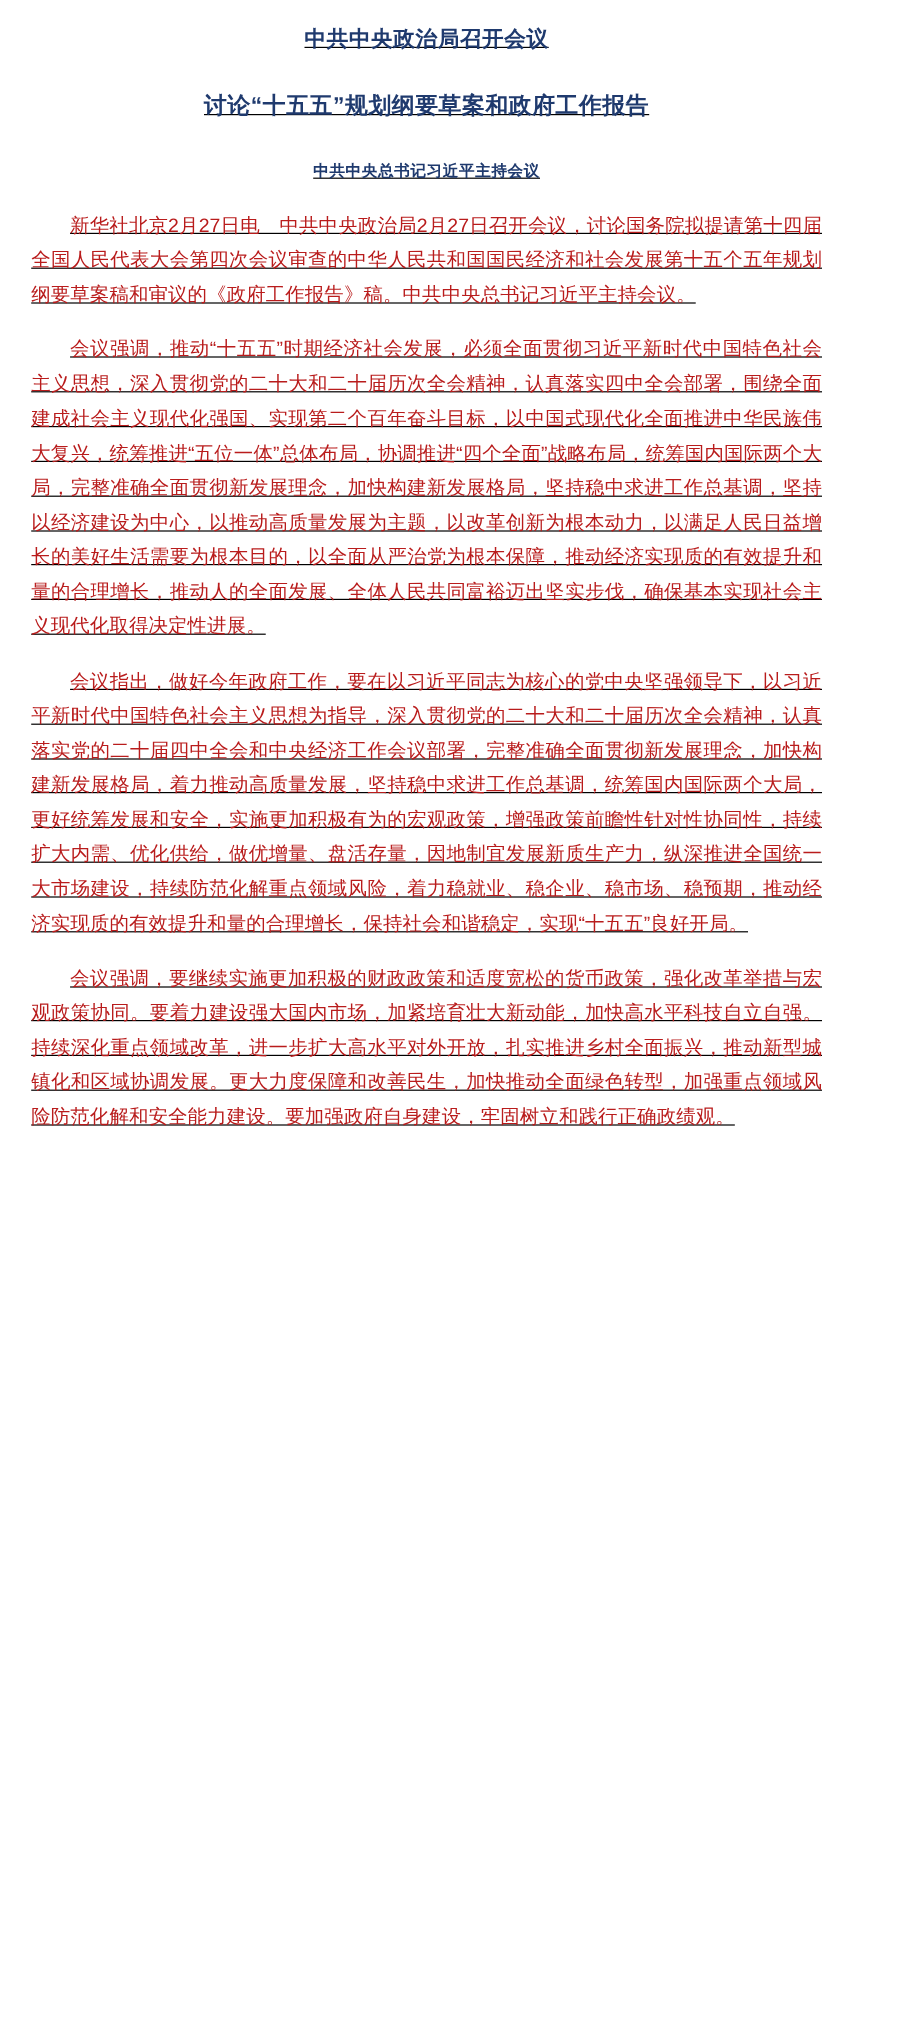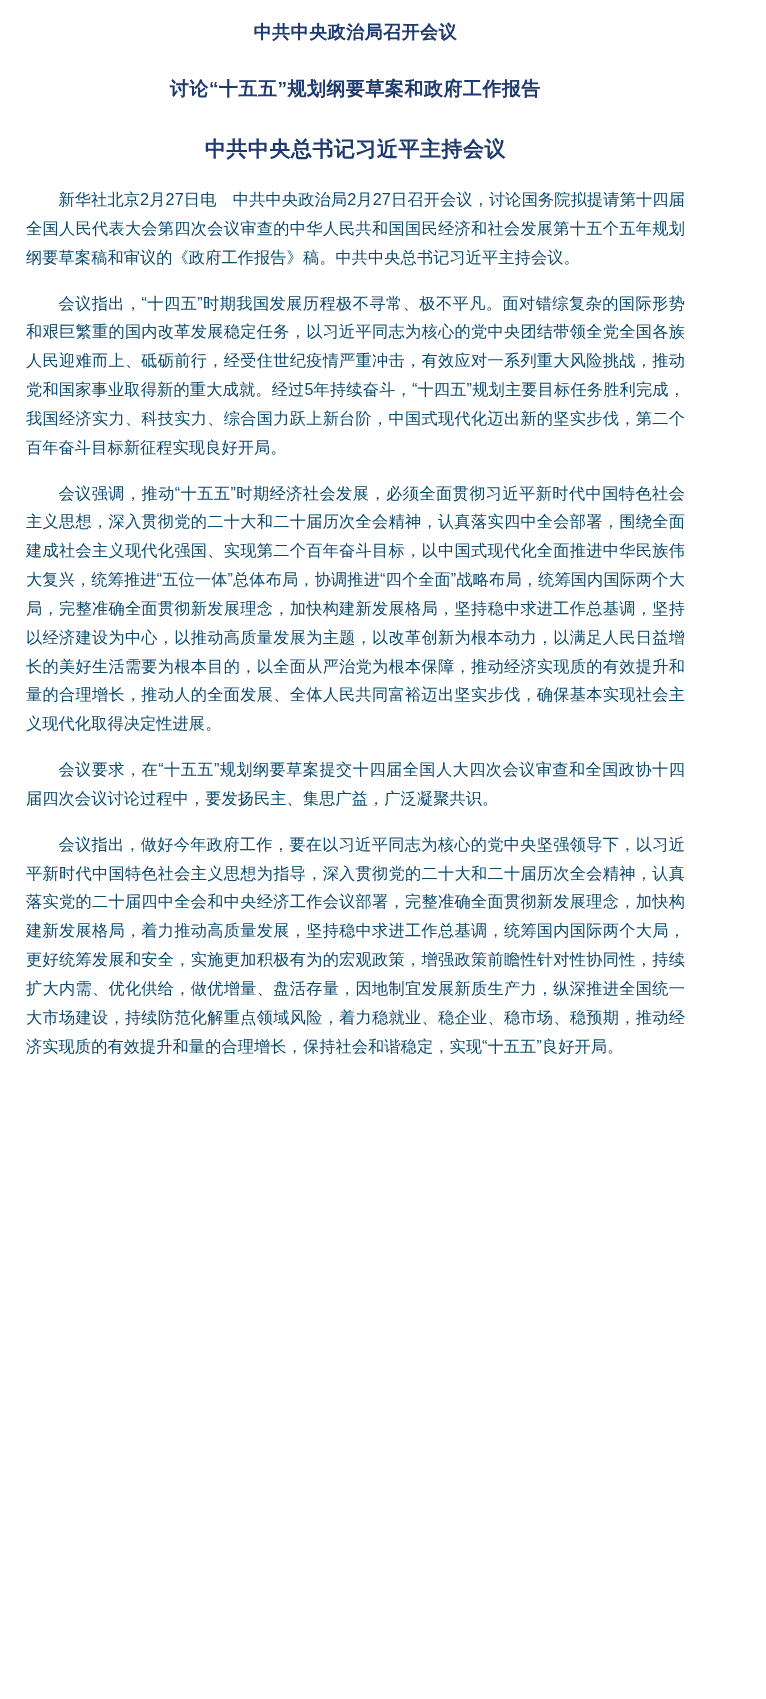--- a/index.html
+++ b/index.html
@@ -10,20 +10,21 @@
   body {
     font-family: "Liberation Serif", "DejaVu Serif", serif;
   }
   .page {
     width: 711px;
     min-height: 1699px;
     box-sizing: border-box;
     background: #ffffff;
     padding: 14px 26px 23px 26px;
     position: relative;
+    text-decoration: underline;
   }
   .headline-block {
     text-align: center;
   }
   .headline {
     color: #1f3a6e;
     font-weight: bold;
     font-size: 17.5px;
     line-height: 1.4;
     letter-spacing: 0.5px;
@@ -33,32 +34,32 @@
   }
   .headline.h-main {
     font-size: 18px;
     padding-top: 6px;
   }
   .headline.h-sub1 {
     font-size: 19px;
     padding-top: 22px;
   }
   .headline.h-sub2 {
-    font-size: 21px;
+    font-size: 13px;
     padding-top: 22px;
     padding-bottom: 16px;
   }
   .body-text {
     margin-top: 6px;
   }
   p.para {
     margin: 0 0 17px 0;
     font-size: 16.2px;
     line-height: 1.78;
-    color: #0c4a6e;
+    color: #b91c1c;
     text-align: justify;
     text-justify: inter-ideograph;
     text-indent: 2em;
     font-family: "Liberation Sans", sans-serif;
     letter-spacing: 0.1px;
   }
   p.para:last-child {
     margin-bottom: 0;
   }
 </style>
@@ -68,19 +69,18 @@
 <div class="page">
 
   <div class="headline-block">
     <h1 class="headline h-main">中共中央政治局召开会议</h1>
     <h2 class="headline h-sub1">讨论“十五五”规划纲要草案和政府工作报告</h2>
     <h2 class="headline h-sub2">中共中央总书记习近平主持会议</h2>
   </div>
 
   <div class="body-text">
     <p class="para">新华社北京2月27日电　中共中央政治局2月27日召开会议，讨论国务院拟提请第十四届全国人民代表大会第四次会议审查的中华人民共和国国民经济和社会发展第十五个五年规划纲要草案稿和审议的《政府工作报告》稿。中共中央总书记习近平主持会议。</p>
-    <p class="para">会议指出，“十四五”时期我国发展历程极不寻常、极不平凡。面对错综复杂的国际形势和艰巨繁重的国内改革发展稳定任务，以习近平同志为核心的党中央团结带领全党全国各族人民迎难而上、砥砺前行，经受住世纪疫情严重冲击，有效应对一系列重大风险挑战，推动党和国家事业取得新的重大成就。经过5年持续奋斗，“十四五”规划主要目标任务胜利完成，我国经济实力、科技实力、综合国力跃上新台阶，中国式现代化迈出新的坚实步伐，第二个百年奋斗目标新征程实现良好开局。</p>
     <p class="para">会议强调，推动“十五五”时期经济社会发展，必须全面贯彻习近平新时代中国特色社会主义思想，深入贯彻党的二十大和二十届历次全会精神，认真落实四中全会部署，围绕全面建成社会主义现代化强国、实现第二个百年奋斗目标，以中国式现代化全面推进中华民族伟大复兴，统筹推进“五位一体”总体布局，协调推进“四个全面”战略布局，统筹国内国际两个大局，完整准确全面贯彻新发展理念，加快构建新发展格局，坚持稳中求进工作总基调，坚持以经济建设为中心，以推动高质量发展为主题，以改革创新为根本动力，以满足人民日益增长的美好生活需要为根本目的，以全面从严治党为根本保障，推动经济实现质的有效提升和量的合理增长，推动人的全面发展、全体人民共同富裕迈出坚实步伐，确保基本实现社会主义现代化取得决定性进展。</p>
-    <p class="para">会议要求，在“十五五”规划纲要草案提交十四届全国人大四次会议审查和全国政协十四届四次会议讨论过程中，要发扬民主、集思广益，广泛凝聚共识。</p>
     <p class="para">会议指出，做好今年政府工作，要在以习近平同志为核心的党中央坚强领导下，以习近平新时代中国特色社会主义思想为指导，深入贯彻党的二十大和二十届历次全会精神，认真落实党的二十届四中全会和中央经济工作会议部署，完整准确全面贯彻新发展理念，加快构建新发展格局，着力推动高质量发展，坚持稳中求进工作总基调，统筹国内国际两个大局，更好统筹发展和安全，实施更加积极有为的宏观政策，增强政策前瞻性针对性协同性，持续扩大内需、优化供给，做优增量、盘活存量，因地制宜发展新质生产力，纵深推进全国统一大市场建设，持续防范化解重点领域风险，着力稳就业、稳企业、稳市场、稳预期，推动经济实现质的有效提升和量的合理增长，保持社会和谐稳定，实现“十五五”良好开局。</p>
+    <p class="para">会议强调，要继续实施更加积极的财政政策和适度宽松的货币政策，强化改革举措与宏观政策协同。要着力建设强大国内市场，加紧培育壮大新动能，加快高水平科技自立自强。持续深化重点领域改革，进一步扩大高水平对外开放，扎实推进乡村全面振兴，推动新型城镇化和区域协调发展。更大力度保障和改善民生，加快推动全面绿色转型，加强重点领域风险防范化解和安全能力建设。要加强政府自身建设，牢固树立和践行正确政绩观。</p>
   </div>
 
 </div>
 
 </body></html>

